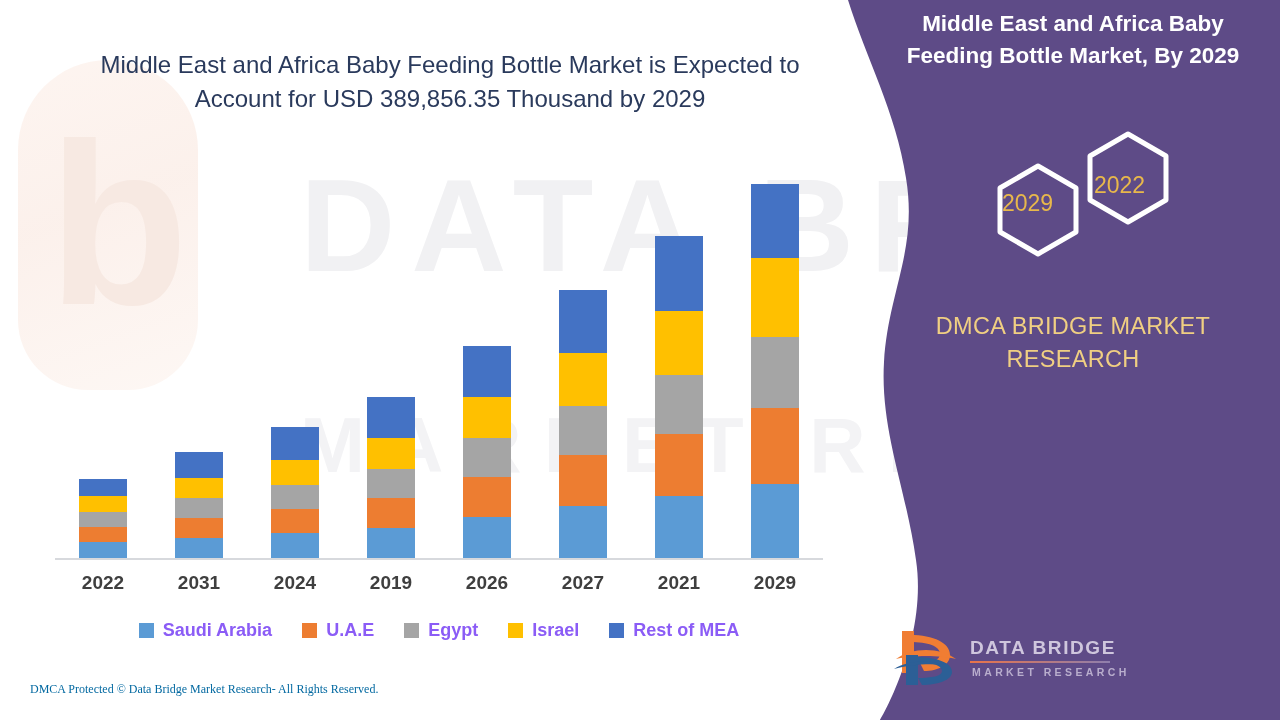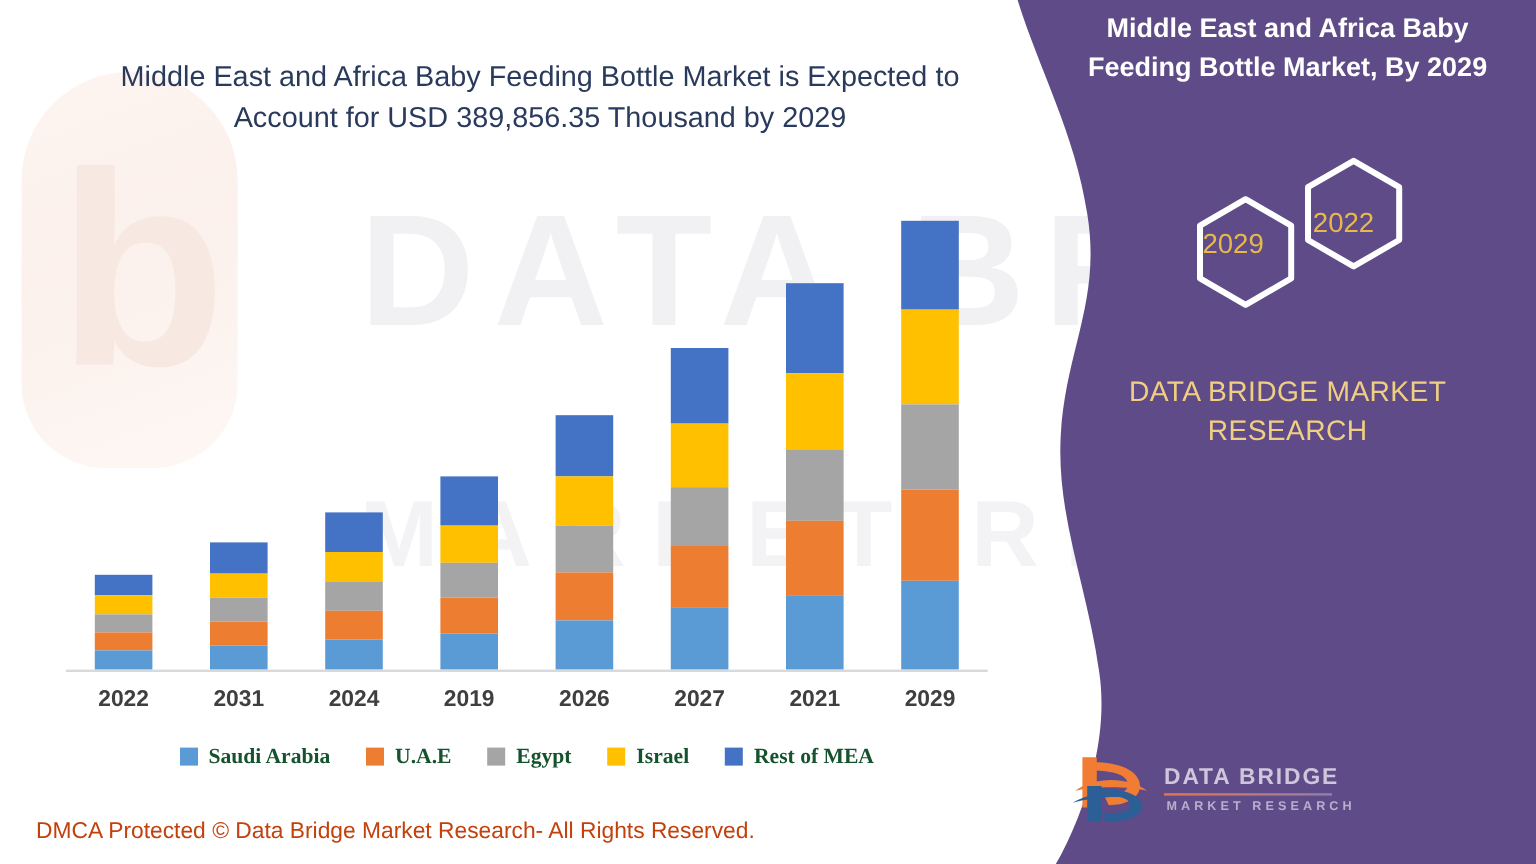--- a/index.html
+++ b/index.html
@@ -67,27 +67,27 @@
     width:96px; text-align:center; font-size:19px; font-weight:700; color:#3f3f3f;
   }
 
   
   #legend {
     position:absolute; left:55px; top:615px; width:768px; height:30px;
     display:flex; align-items:center; justify-content:center; gap:30px; z-index:2;
   }
   .legend-item { display:flex; align-items:center; gap:9px; }
   .legend-swatch { width:15px; height:15px; flex:none; }
-  .legend-label { font-size:18px; font-weight:700; color:#14532d; white-space:nowrap;font-family:Liberation Serif, serif; }
+  .legend-label { font-size:18px; font-weight:700; color:#8b5cf6; white-space:nowrap; }
 
   
   #footer { position:absolute; left:0; top:682px; width:860px; height:30px; z-index:3; }
   .footer-text {
-    position:absolute; top:0; font-family:Liberation Sans, sans-serif;
-    font-size:19px; color:#c2410c; white-space:nowrap;
+    position:absolute; top:0; font-family:Liberation Serif, serif;
+    font-size:12px; color:#0369a1; white-space:nowrap;
   }
   #footer-dmca { left:30px; }
   #footer-source { left:458px; }
 
   
   #right-panel {
     position:absolute; left:0; top:0; width:1280px; height:720px; z-index:1;
   }
   #panel-content { position:absolute; left:860px; top:0; width:420px; height:720px; z-index:3; }
 
@@ -273,21 +273,21 @@
 
   <div id="hex-wrap">
     <svg width="230" height="160" viewBox="0 0 230 160" xmlns="http://www.w3.org/2000/svg">
       <polygon points="158,6 196,28 196,72 158,94 120,72 120,28" fill="none" stroke="#ffffff" stroke-width="5" stroke-linejoin="round"></polygon>
       <polygon points="68,38 106,60 106,104 68,126 30,104 30,60" fill="none" stroke="#ffffff" stroke-width="5" stroke-linejoin="round"></polygon>
     </svg>
     <div class="hex-year" id="hex-2022-label">2022</div>
     <div class="hex-year" id="hex-2029-label">2029</div>
   </div>
 
-  <div id="brand-name">DATA BRIDGE MARKET RESEARCH</div>
+  <div id="brand-name">DMCA BRIDGE MARKET RESEARCH</div>
 </div>
 
 <div id="dbmr-logo">
   <svg width="78" height="64" viewBox="0 0 78 64" xmlns="http://www.w3.org/2000/svg">
     <path d="M12,6 L12,48 L24,48 L24,6 Z" fill="#f07d33"></path>
     <path d="M20,10 C44,10 60,18 60,30 C60,40 48,46 34,46 L30,38 C42,38 50,35 50,29 C50,21 38,17 20,17 Z" fill="#f07d33"></path>
     <path d="M6,34 C22,22 50,22 66,34 C50,30 22,30 6,34 Z" fill="#f07d33"></path>
     <path d="M16,30 L16,60 L28,60 L28,30 Z" fill="#2c5f96"></path>
     <path d="M24,32 C48,32 62,38 62,47 C62,55 48,60 32,60 L28,53 C42,53 52,51 52,46 C52,40 40,37 24,37 Z" fill="#2c5f96"></path>
     <path d="M4,44 C16,36 38,34 54,40 C38,38 18,40 4,44 Z" fill="#2c5f96"></path>

